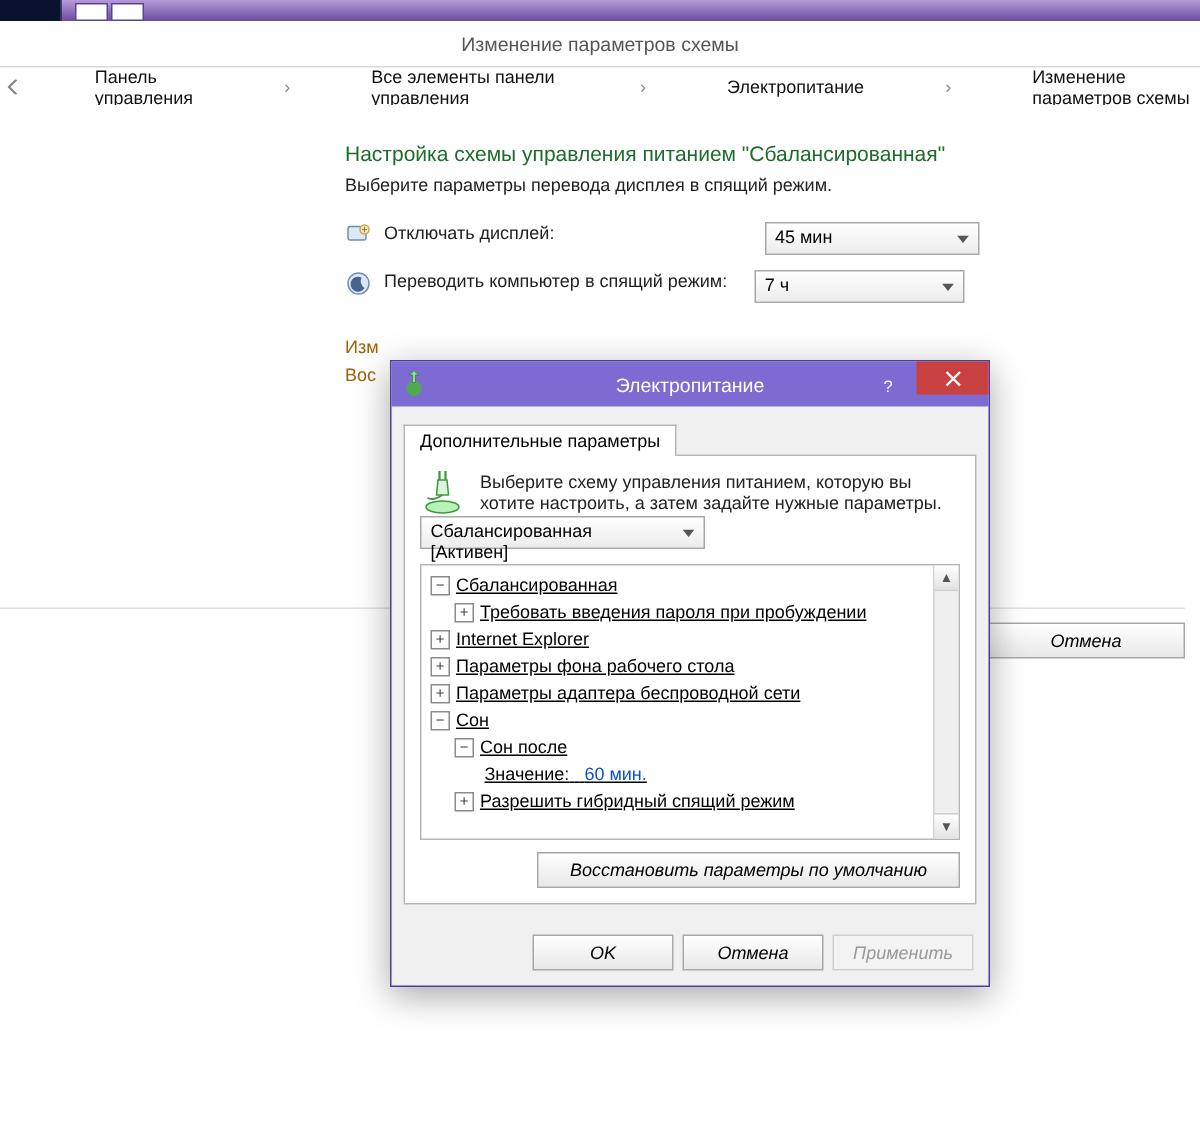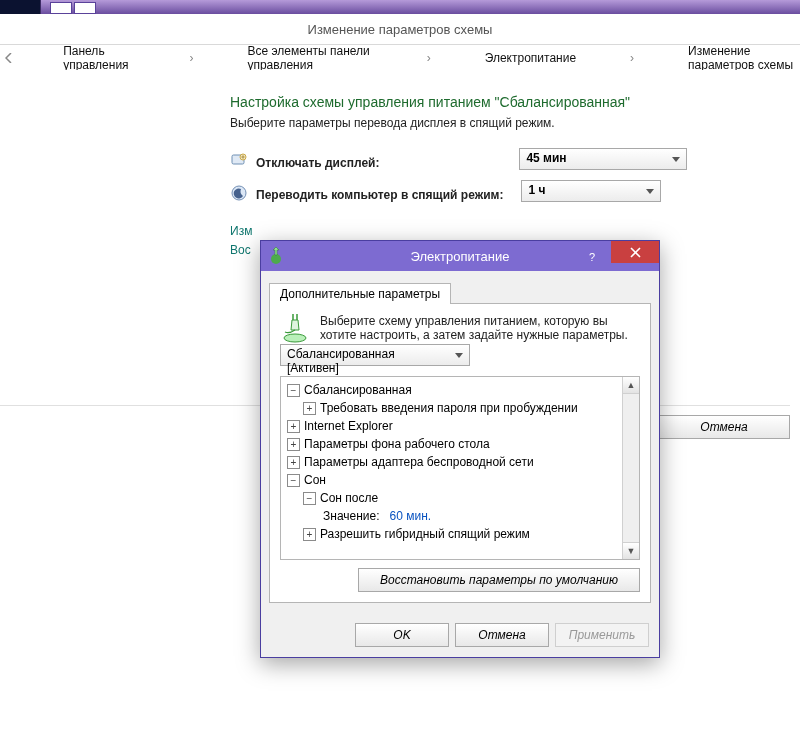--- a/index.html
+++ b/index.html
@@ -28,31 +28,31 @@
   .breadcrumb-bar a{ color:#111; text-decoration:none; }
   .breadcrumb-bar .sep{ margin:0 6px; color:#888; }
 
   
   .content { position:absolute; left:0; right:0; top:70px; bottom:0; background:#fff;}
   .heading { color:#1e6b2e; font-size:14px; margin:24px 0 6px 0;}
   .sub { color:#222; font-size:12px; margin-bottom:18px;}
 
   .pane { margin-left:230px; margin-top:10px;}
 
-  .row { display:flex; align-items:flex-end; margin:10px 0;font-weight:bold;}
+  .row { display:flex; align-items:flex-start; margin:10px 0;}
   .row .ic { width:18px; height:18px; margin-right:8px; display:flex; align-items:center; justify-content:center;}
   .row label{ font-size:12px; color:#222;}
 
   .select { height:22px; border:1px solid #a8a8a8; background:linear-gradient(#fff,#ececec);
     font-size:12px; padding:2px 22px 2px 6px; position:relative; box-sizing:border-box;}
   .select .dd { position:absolute; right:2px; top:2px; bottom:2px; width:16px;
     display:flex; align-items:center; justify-content:center; color:#555;}
 
   .partial-links { margin-left:230px; margin-top:22px;}
-  .partial-links a{ color:#0f766e; text-decoration:none; display:block; margin:5px 0;}
+  .partial-links a{ color:#a16207; text-decoration:none; display:block; margin:5px 0;}
 
   
   .bottom-btn-row { position:absolute; left:0; right:10px; top:335px; height:26px;
     display:flex; justify-content:flex-end; gap:8px; align-items:center;
     border-top:1px solid #e0e0e0; padding-top:8px;}
   .winbtn { min-width:110px; height:22px; border:1px solid #a8a8a8;
     background:linear-gradient(#fff,#e8e8e8); font-size:12px; display:flex; align-items:center;
     justify-content:center; padding:0 10px;font-style:italic;}
   .winbtn.disabled{ color:#999; border-color:#cfcfcf; background:#f3f3f3;}
 
@@ -73,21 +73,21 @@
   .tab { border:1px solid #b5b5b5; border-bottom:none; background:#fff;
     padding:3px 10px; font-size:12px; position:relative; top:1px;}
   .tab-panel{ border:1px solid #b5b5b5; background:#fff; padding:10px;}
 
   .dlg-hint{ display:flex; gap:10px; font-size:12px; color:#222; margin-bottom:0;}
   .dlg-hint .hicon{ width:30px; height:30px; flex:0 0 30px;}
 
   .plan-select{ width:190px;}
 
   .tree-wrap{ border:1px solid #b5b5b5; background:#fff; height:182px; overflow:hidden;
-    margin-top:10px; position:relative;}
+    margin-top:10px; position:relative;text-decoration:underline;}
   .tree{ font-size:12px; padding:4px 2px; line-height:18px;}
   .tree ul{ list-style:none; margin:0; padding-left:16px;}
   .tree > ul{ padding-left:4px;}
   .tree .sq{ display:inline-flex; width:11px; height:11px; border:1px solid #8b8b8b;
     align-items:center; justify-content:center; font-size:10px; line-height:9px;
     margin-right:4px; background:#fff; color:#444; vertical-align:middle;}
   .tree .val{ color:#0a53c0;}
   .tree .lbl{ color:#000;}
   .tree-scroll{ position:absolute; right:0; top:0; bottom:0; width:16px;
     background:#efefef; border-left:1px solid #d0d0d0;}
@@ -142,41 +142,41 @@
       <div class="row">
         <span class="ic">
           <svg width="18" height="18" viewBox="0 0 18 18">
             <rect x="2" y="3" width="12" height="9" rx="1.5" fill="#dfe9f5" stroke="#6e8fb3"></rect>
             <circle cx="13" cy="5" r="3" fill="#f6e9c3" stroke="#caa94a"></circle>
             <path d="M13 3.2 v3.6 M11.3 5 h3.4" stroke="#9b7e2c" stroke-width="0.8"></path>
           </svg>
         </span>
         <label>Отключать дисплей:</label>
         <div style="width:140px"></div>
-        <div class="select" style="width:168px">
+        <div class="select" style="width:143px">
           <span>45 мин</span>
           <span class="dd">
             <svg width="8" height="5" viewBox="0 0 8 5">
                 <path d="M0 0 L4 5 L8 0 Z" fill="#555"></path>
               </svg>
           </span>
         </div>
       </div>
 
       <div class="row">
         <span class="ic">
           <svg width="18" height="18" viewBox="0 0 18 18">
             <circle cx="9" cy="9" r="7" fill="#dbe7f6" stroke="#738fb4"></circle>
             <path d="M11 5 a5 5 0 1 0 2 7 a6 6 0 0 1 -2 -7 Z" fill="#46628e"></path>
           </svg>
         </span>
         <label>Переводить компьютер в спящий режим:</label>
         <div style="width:18px"></div>
         <div class="select" style="width:140px">
-          <span>1 ч</span>
+          <span>7 ч</span>
           <span class="dd">
             <svg width="8" height="5" viewBox="0 0 8 5">
                 <path d="M0 0 L4 5 L8 0 Z" fill="#555"></path>
               </svg>
           </span>
         </div>
       </div>
     </div>
 
     <div class="partial-links">

